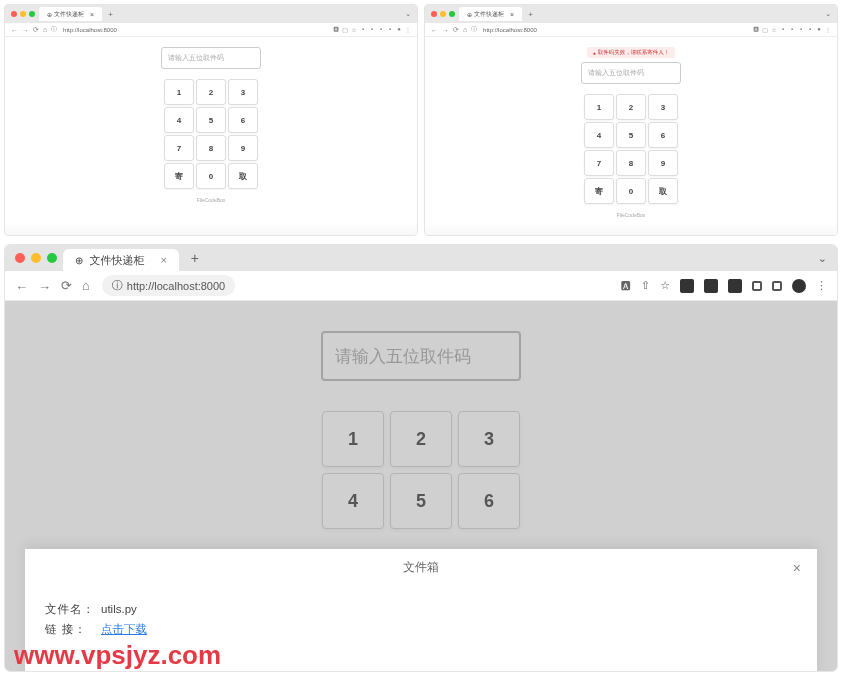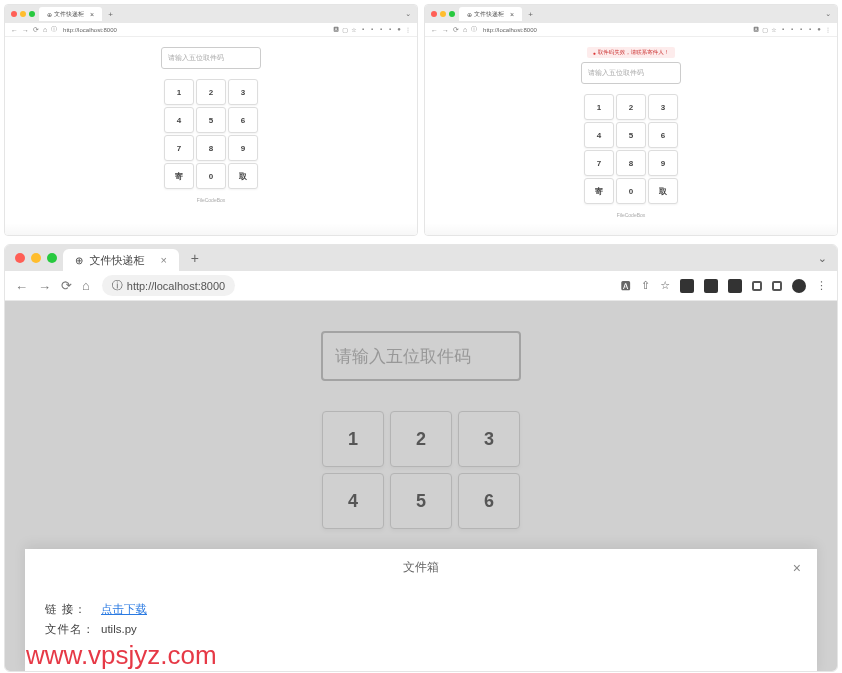--- a/index.html
+++ b/index.html
@@ -69,21 +69,21 @@
     
     .modal { position: absolute; left: 20px; right: 20px; top: 248px; background: #fff; z-index: 2; box-shadow: 0 -4px 12px rgba(0,0,0,0.08); }
     .modal-header { display: flex; align-items: flex-end; justify-content: center; padding: 10px 16px; position: relative; font-size: 12px; color: #666; }
     .modal-close { position: absolute; right: 16px; font-size: 14px; color: #888; }
     .modal-body { padding: 14px 20px; font-size: 11.5px; color: #444; }
     .modal-row { display: flex; gap: 6px; line-height: 1.7; }
     .modal-label { min-width: 50px; letter-spacing: 1px; }
     .modal-link { color: #2a7ae2; text-decoration: underline; }
     .modal-section { margin-bottom: 22px; }
     
-    .watermark { position: absolute; left: 12px; bottom: 0; font-size: 26px; font-weight: 400; color: #e63946; padding: 2px 14px; z-index: 10; }
+    .watermark { position: absolute; left: 0; bottom: 0; font-size: 26px; font-weight: 700; color: #e63946; padding: 2px 14px; z-index: 10; }
   </style>
 </head>
 <body>
 
 <div class="top-row">
 
   <div class="mini-browser">
     <div class="tabbar">
       <div class="traffic">
         <div class="dot r"></div>
@@ -258,27 +258,27 @@
     </div>
     <div class="dimmer"></div>
     <div class="modal">
       <div class="modal-header">
         <span>文件箱</span>
         <span class="modal-close">×</span>
       </div>
       <div class="modal-body">
         <div class="modal-section">
           <div class="modal-row">
+              <span class="modal-label">文件名：</span>
+              <span>utils.py</span>
+            </div>
+          <div class="modal-row">
               <span class="modal-label">链    接：</span>
               <span class="modal-link">点击下载</span>
             </div>
-          <div class="modal-row">
-              <span class="modal-label">文件名：</span>
-              <span>utils.py</span>
-            </div>
         </div>
 
       </div>
     </div>
   </div>
 </div>
 
 <div class="watermark">www.vpsjyz.com</div>
 
 </body></html>

